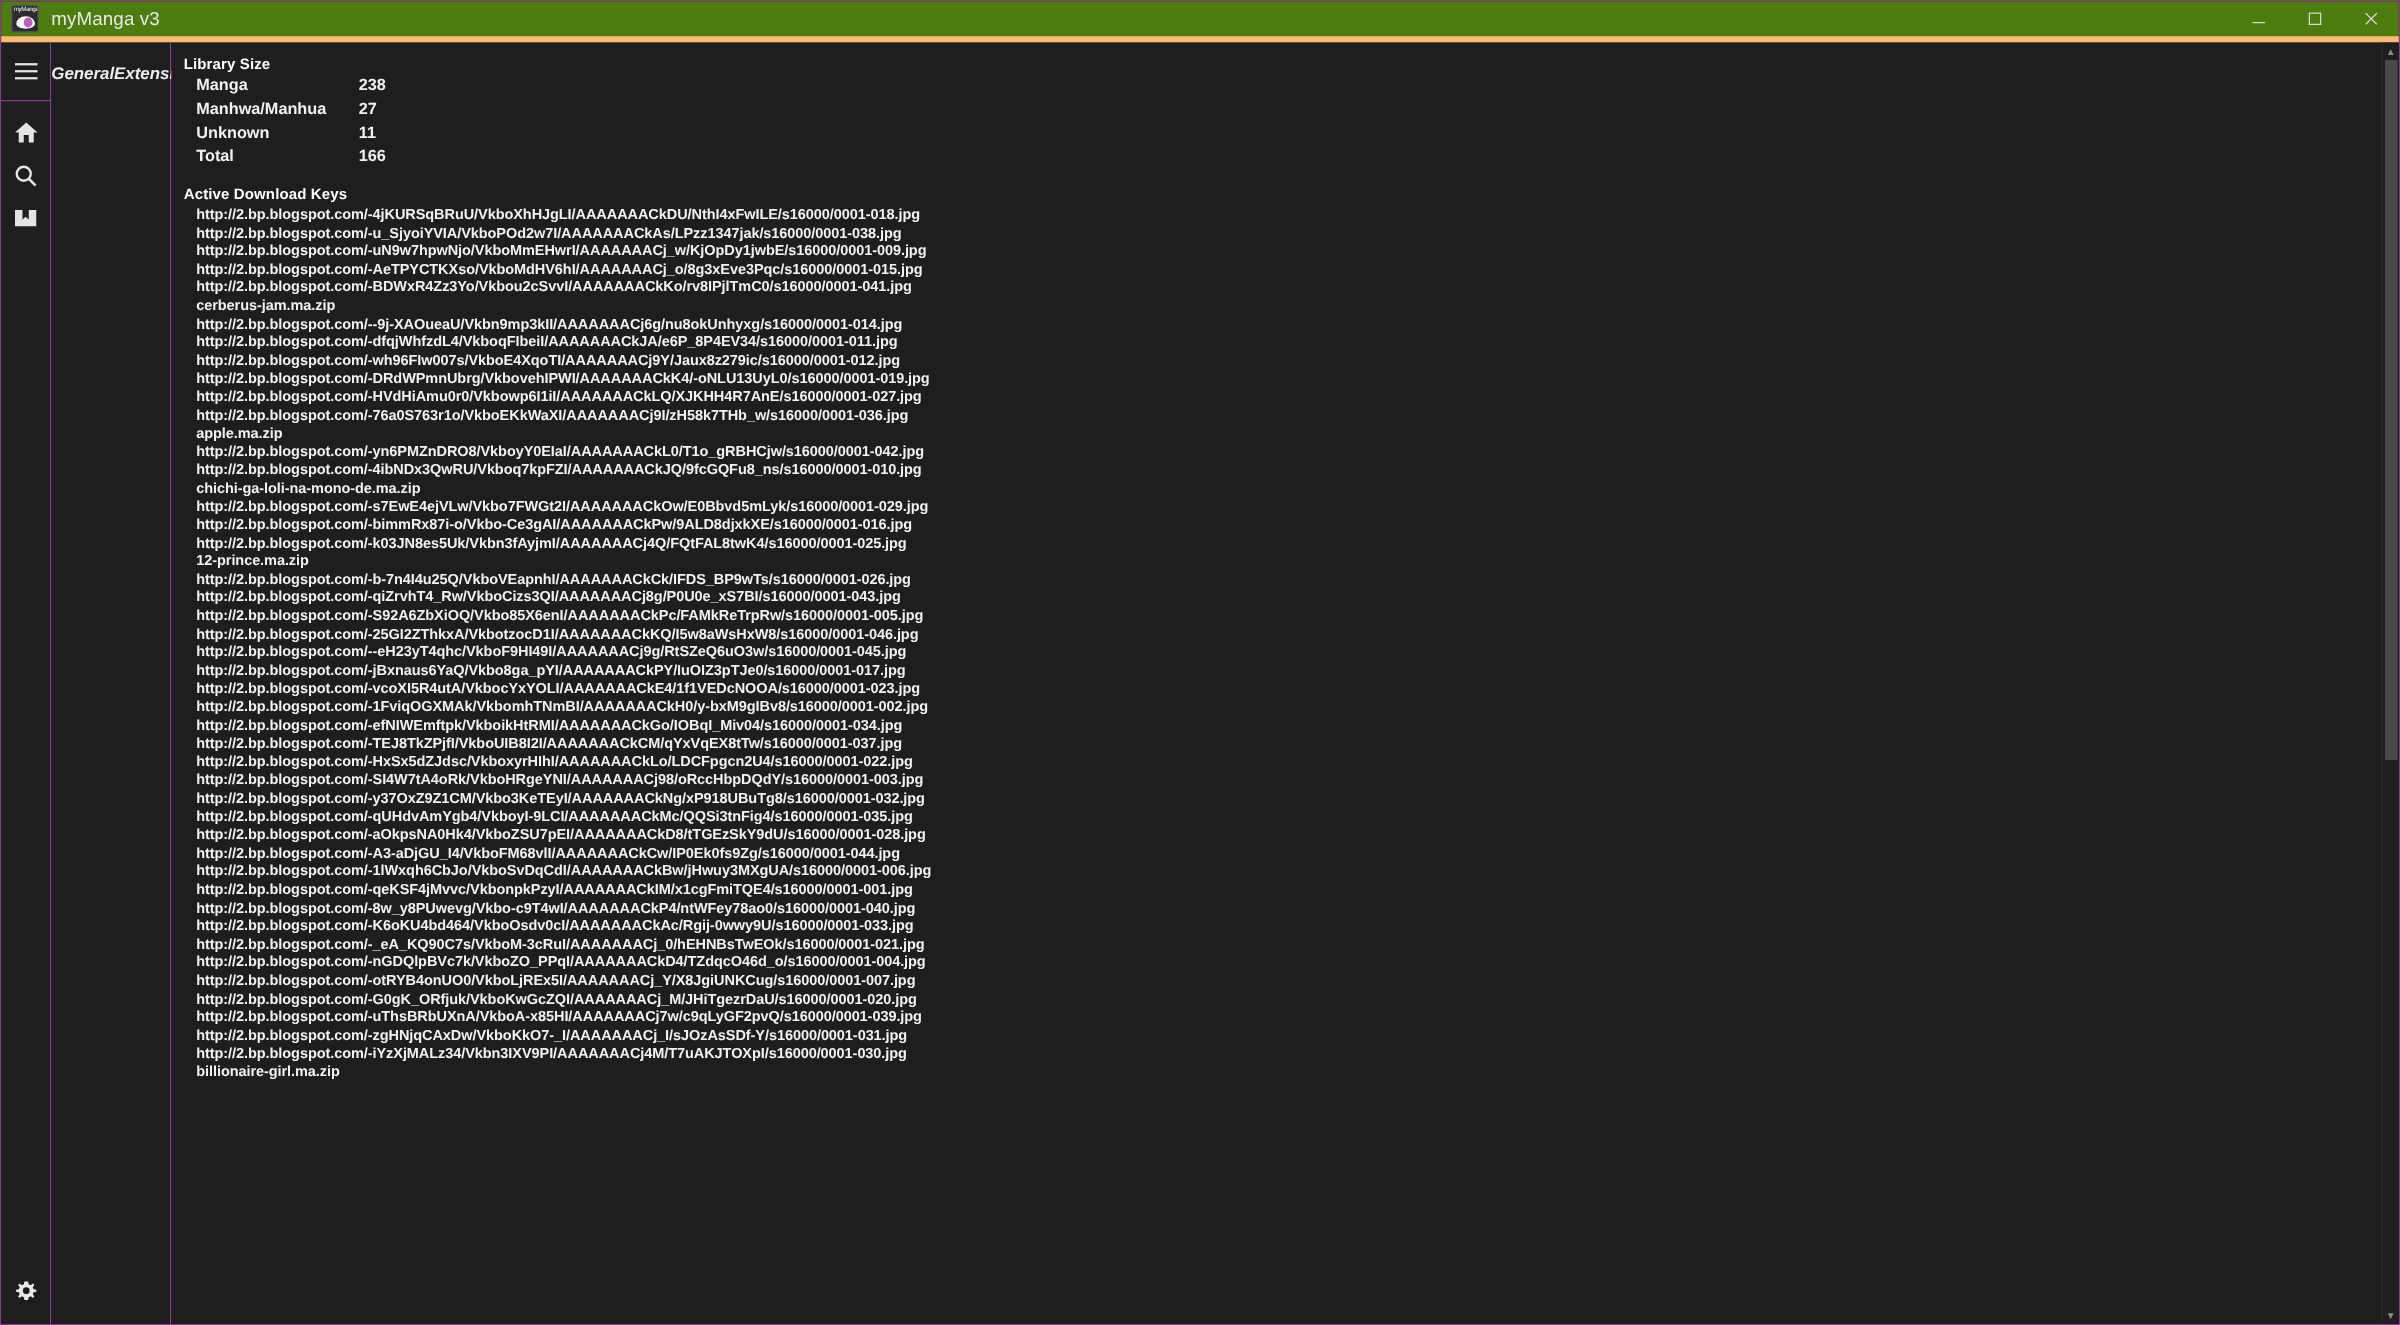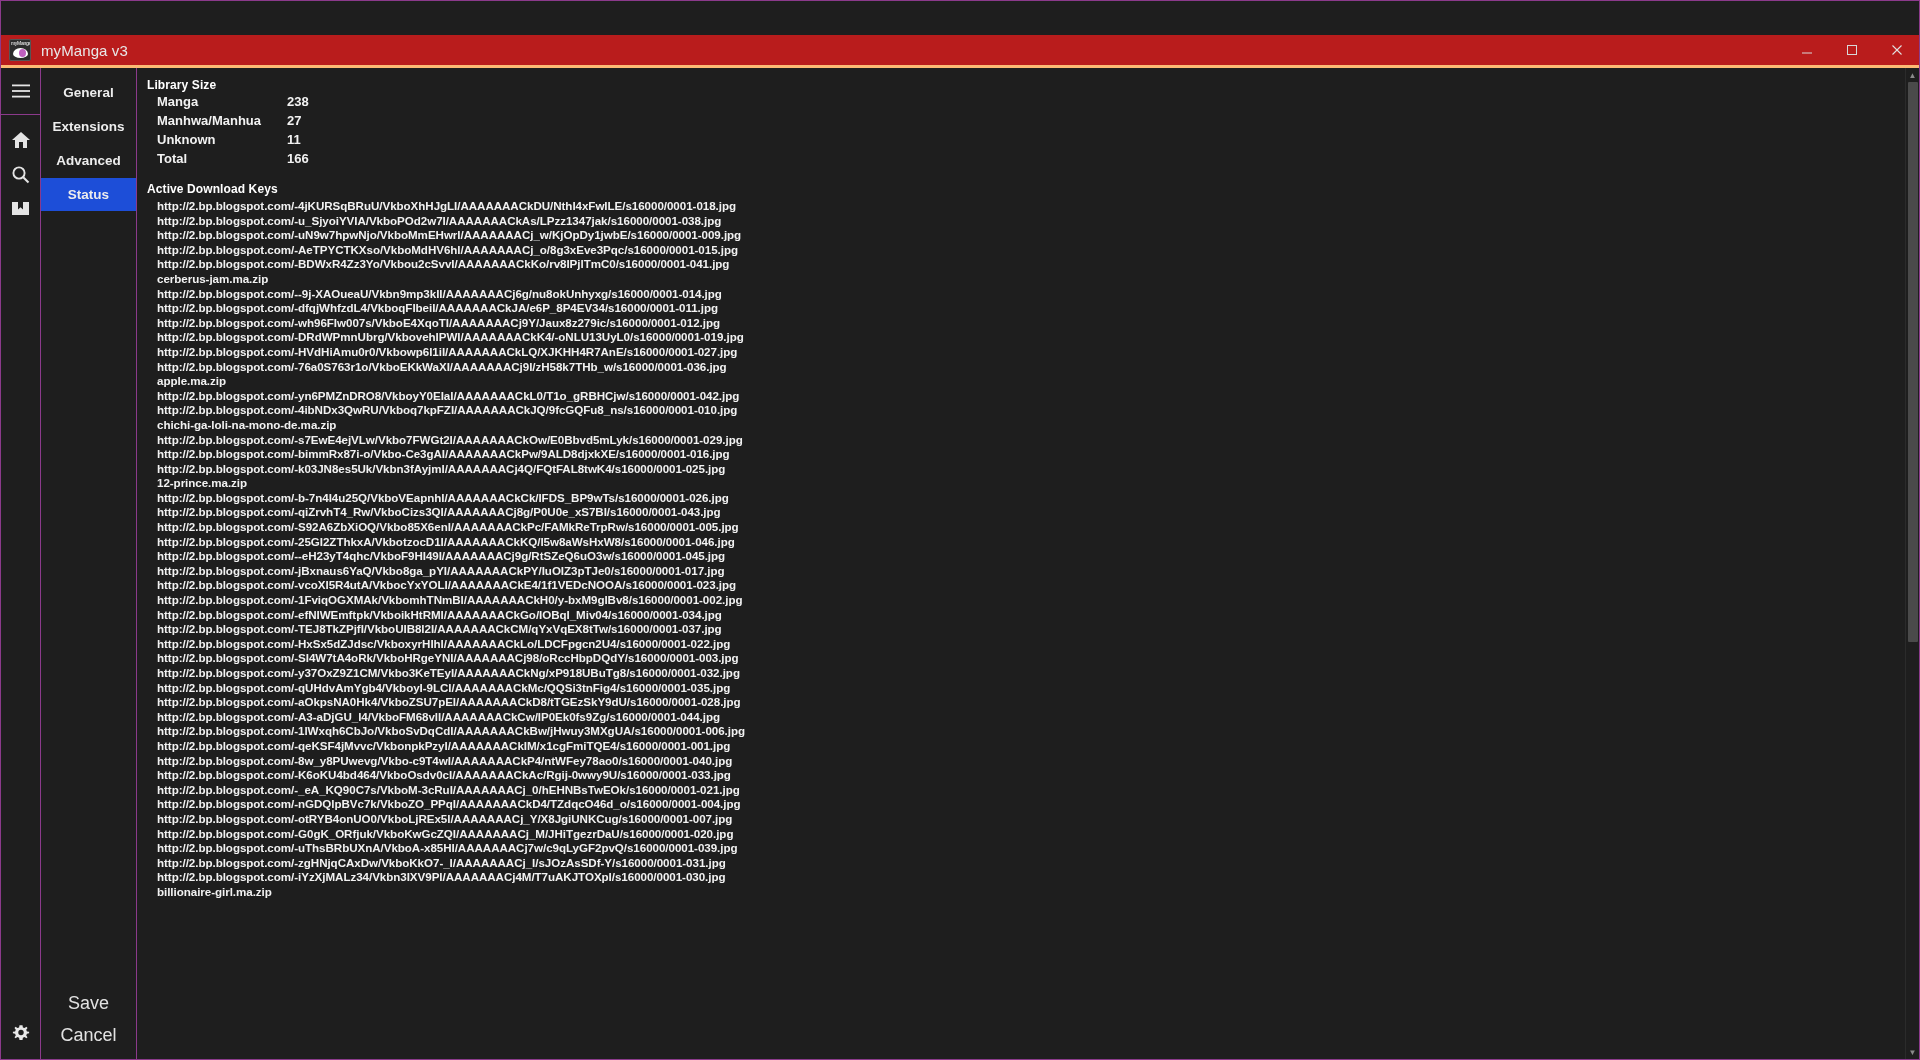--- a/index.html
+++ b/index.html
@@ -16,25 +16,24 @@
     height: 1060px;
     background: #1e1e1e;
     border: 1px solid #8b3a8b;
     display: flex;
     flex-direction: column;
   }
   
   .titlebar {
     height: 33px;
     min-height: 33px;
-    background: #b91c1c;
-    display: flex;
-    align-items: center;
-    border-bottom: 3px solid #fdba74;
-    margin-top: 34px;
+    background: #4d7c0f;
+    display: flex;
+    align-items: center;
+    border-bottom: 5px solid #fdba74;
   }
   .app-logo {
     width: 22px; height: 22px;
     margin-left: 8px;
     background: #2c2c2c;
     border: 1px solid #555;
     border-radius: 2px;
     position: relative;
     overflow: hidden;
     flex: none;
@@ -116,22 +115,23 @@
   .rail-spacer { flex: 1; }
   .rail-btn.bottom { margin-bottom: 8px; }
 
   
   .tabcol {
     width: 96px;
     min-width: 96px;
     background: #1e1e1e;
     border-right: 1px solid #8b3a8b;
     display: flex;
-    flex-direction: column;
+    flex-direction: row;
     padding-top: 8px;
+    font-style: italic;
   }
   .tab {
     height: 33px;
     display: flex;
     align-items: center;
     justify-content: center;
     color: #ededed;
     font-size: 13.5px;
     font-weight: bold;
     margin-bottom: 1px;

